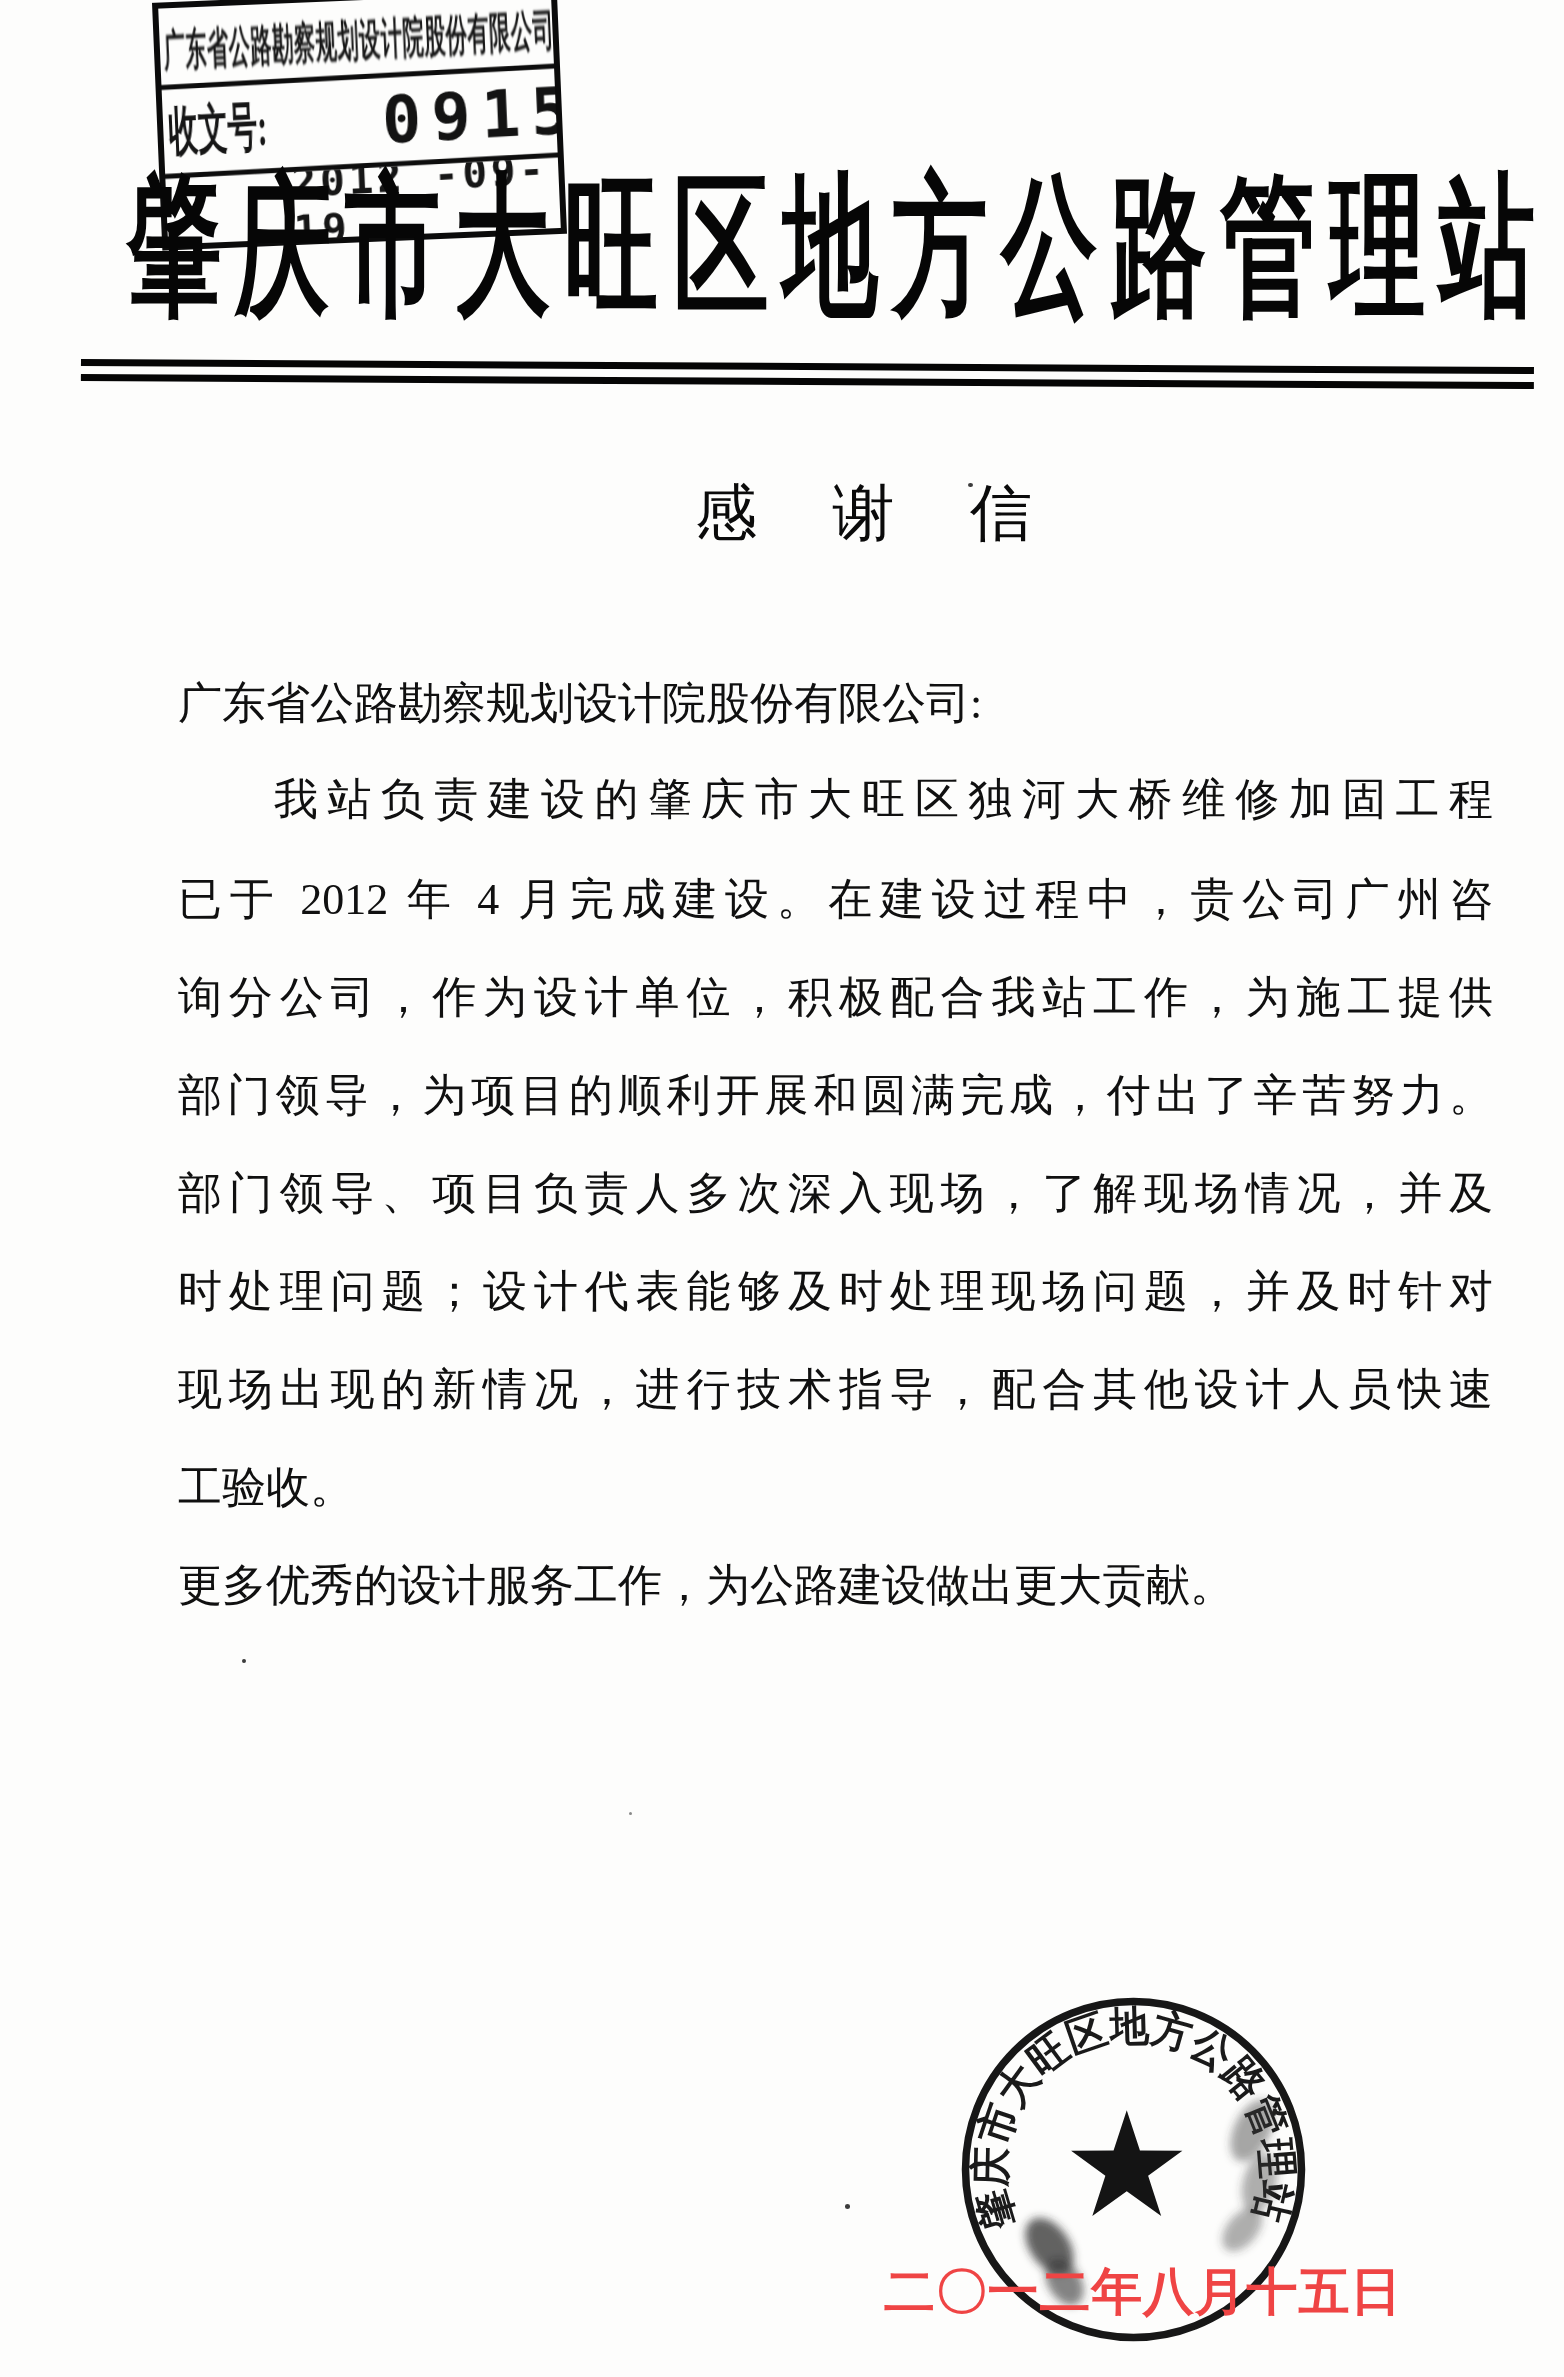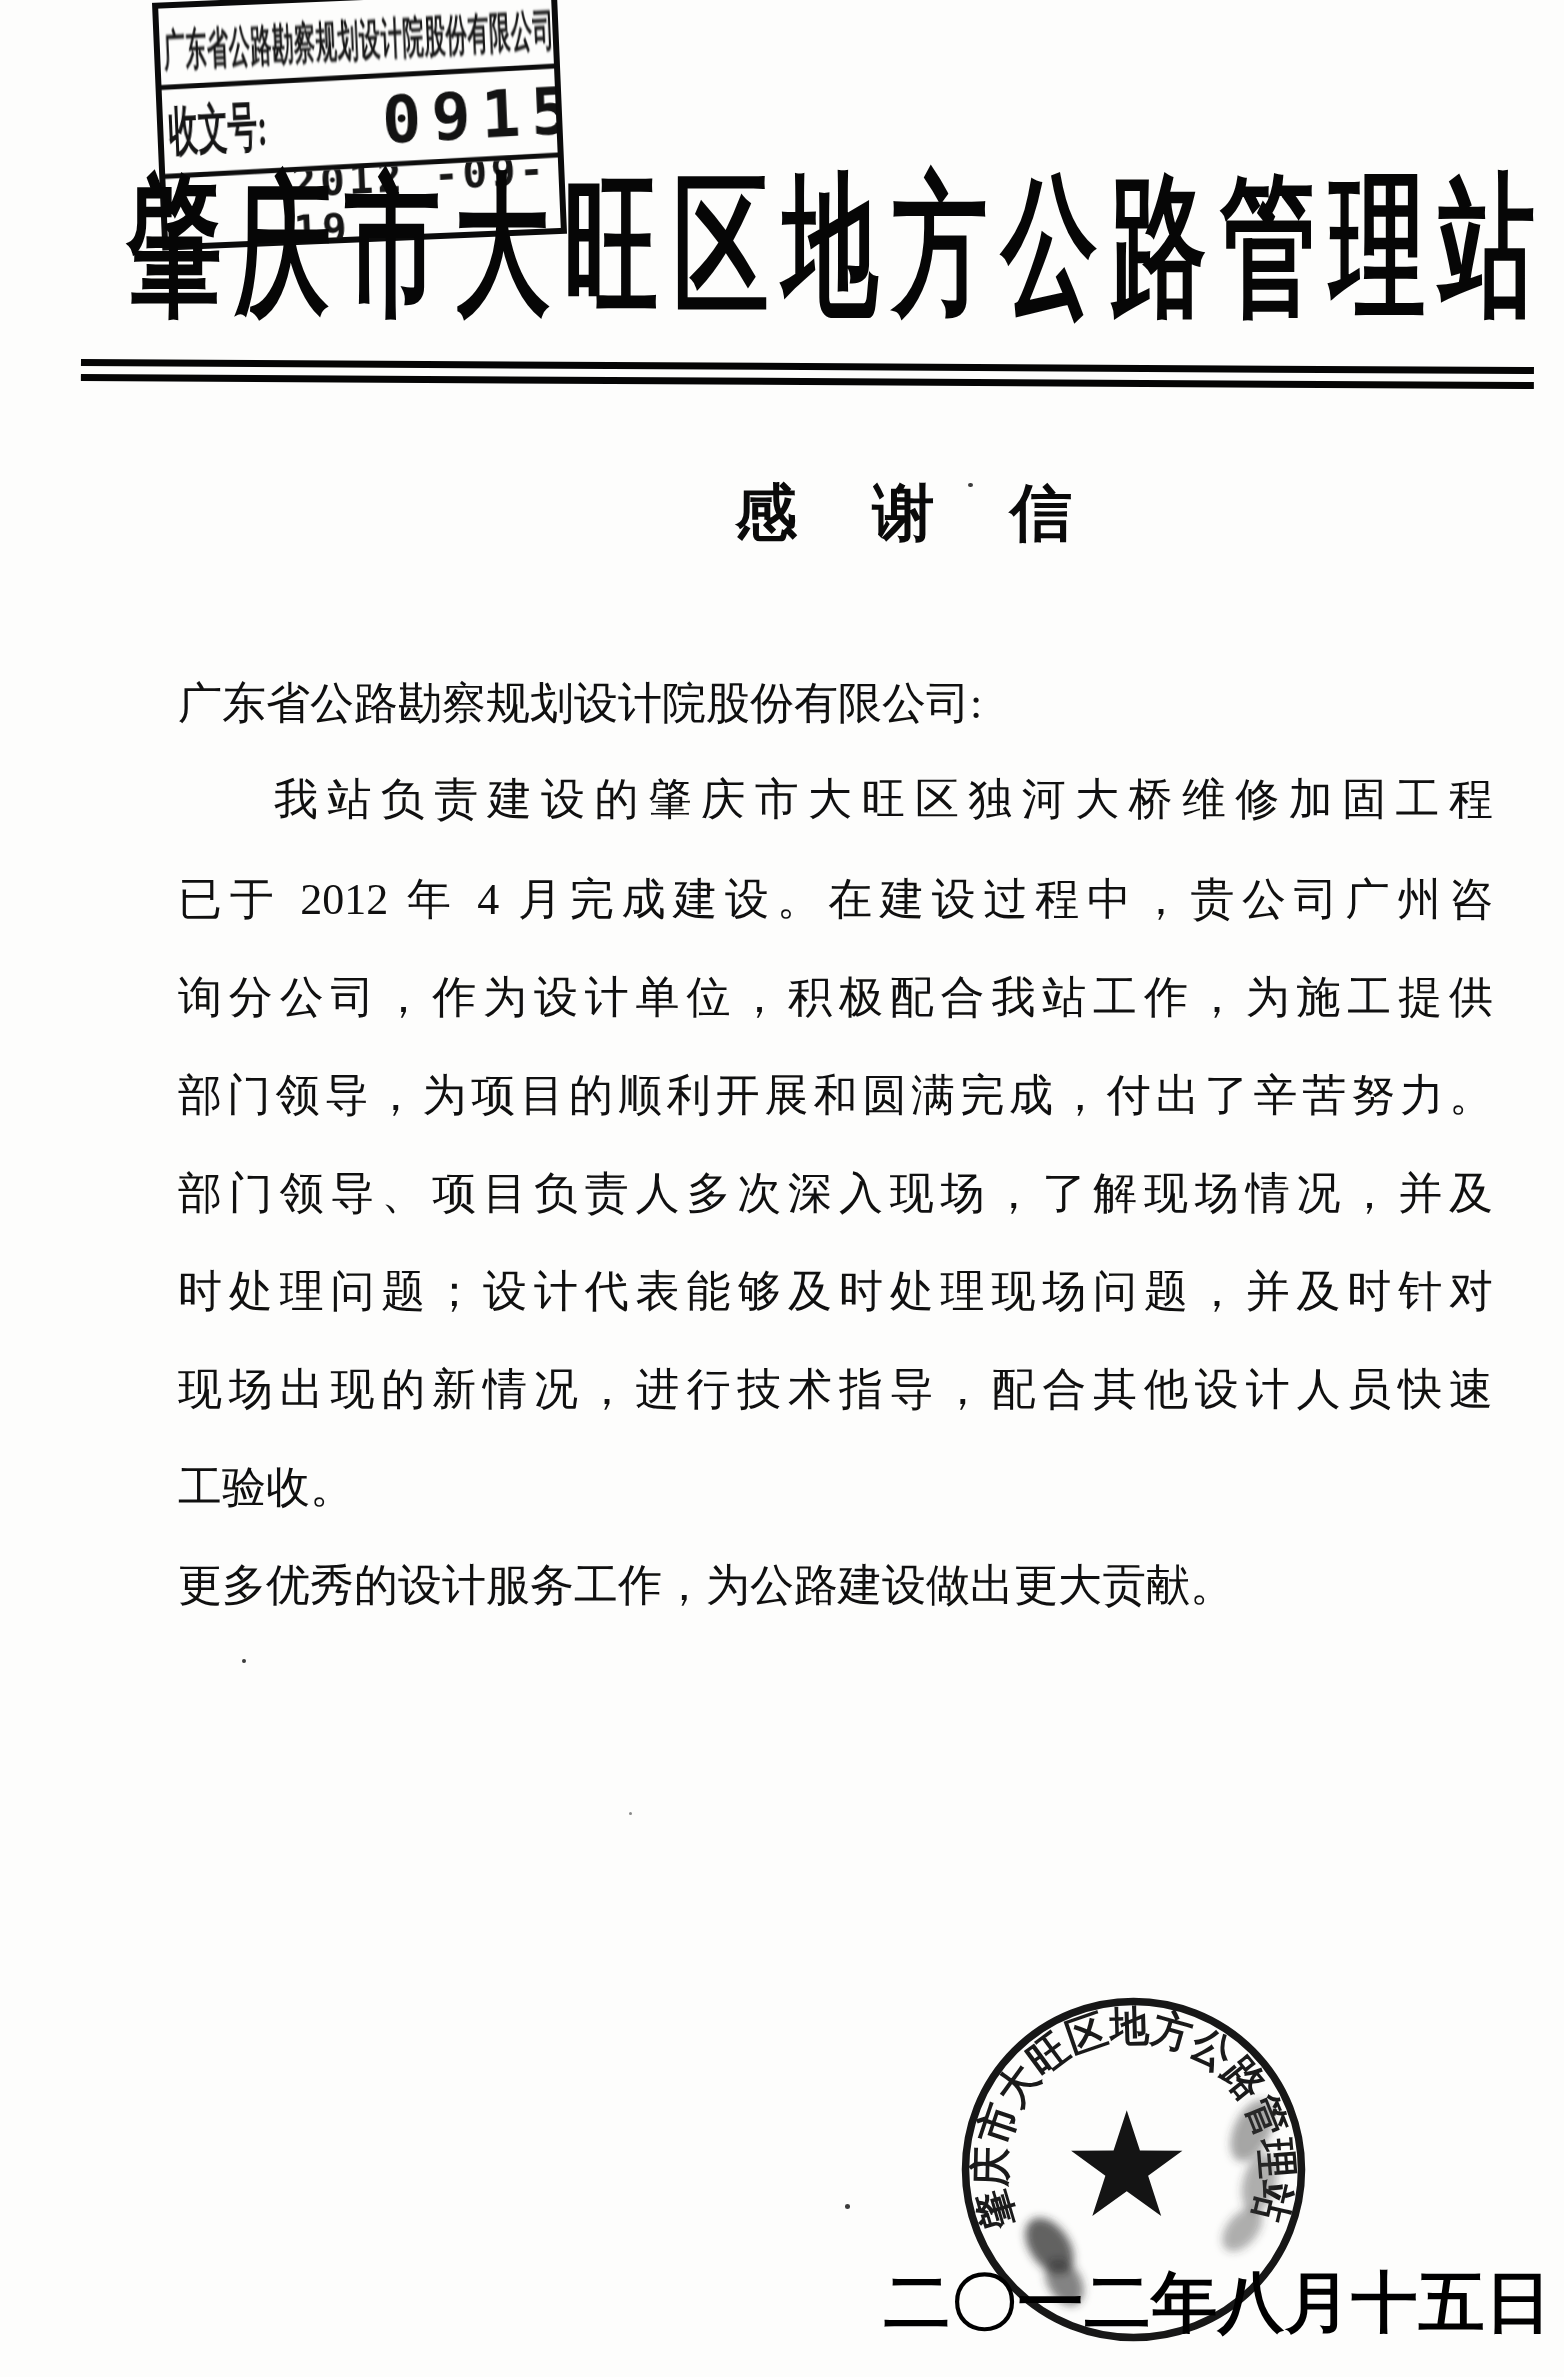--- a/index.html
+++ b/index.html
@@ -56,37 +56,37 @@
   }
   .double-rule{
     position:absolute;left:81px;top:359px;width:1453px;
     transform:rotate(0.32deg);transform-origin:left top;z-index:2;
   }
   .double-rule .bar{height:6.8px;background:#050505;}
   .double-rule .gap{height:8.3px;}
   
   .letter-title{
     position:absolute;left:695px;top:471px;
-    font-size:62px;font-weight:bold;letter-spacing:30px;
-    white-space:nowrap;color:#0a0a0a;margin-left:40px;
+    font-size:62px;font-weight:normal;letter-spacing:30px;
+    white-space:nowrap;color:#0a0a0a;
   }
   
   .body-block{
     position:absolute;left:178px;top:655px;width:1315px;
     font-size:44px;line-height:98px;color:#101010;
   }
   .body-block .line{height:98px;white-space:nowrap;}
   .body-block .wrap{white-space:normal;}
   .body-block .justify{text-align:justify;text-align-last:justify;white-space:normal;}
   .body-block .indent{text-indent:96px;font-family:Liberation Mono, monospace;}
   
   .seal{position:absolute;left:946px;top:1982px;width:375px;height:375px;z-index:5;filter:blur(0.4px);}
   .letter-date{
     position:absolute;left:884px;top:2258px;z-index:6;
-    font-size:66px;font-weight:600;letter-spacing:0.8px;white-space:nowrap;color:#000000;
+    font-size:51px;font-weight:600;letter-spacing:0.8px;white-space:nowrap;color:#ef4444;
   }
   
   .speck{position:absolute;background:#3c3c3c;border-radius:50%;z-index:3;}
 </style>
 </head>
 <body>
 
 <div id="page">
 
   <div class="rstamp">

